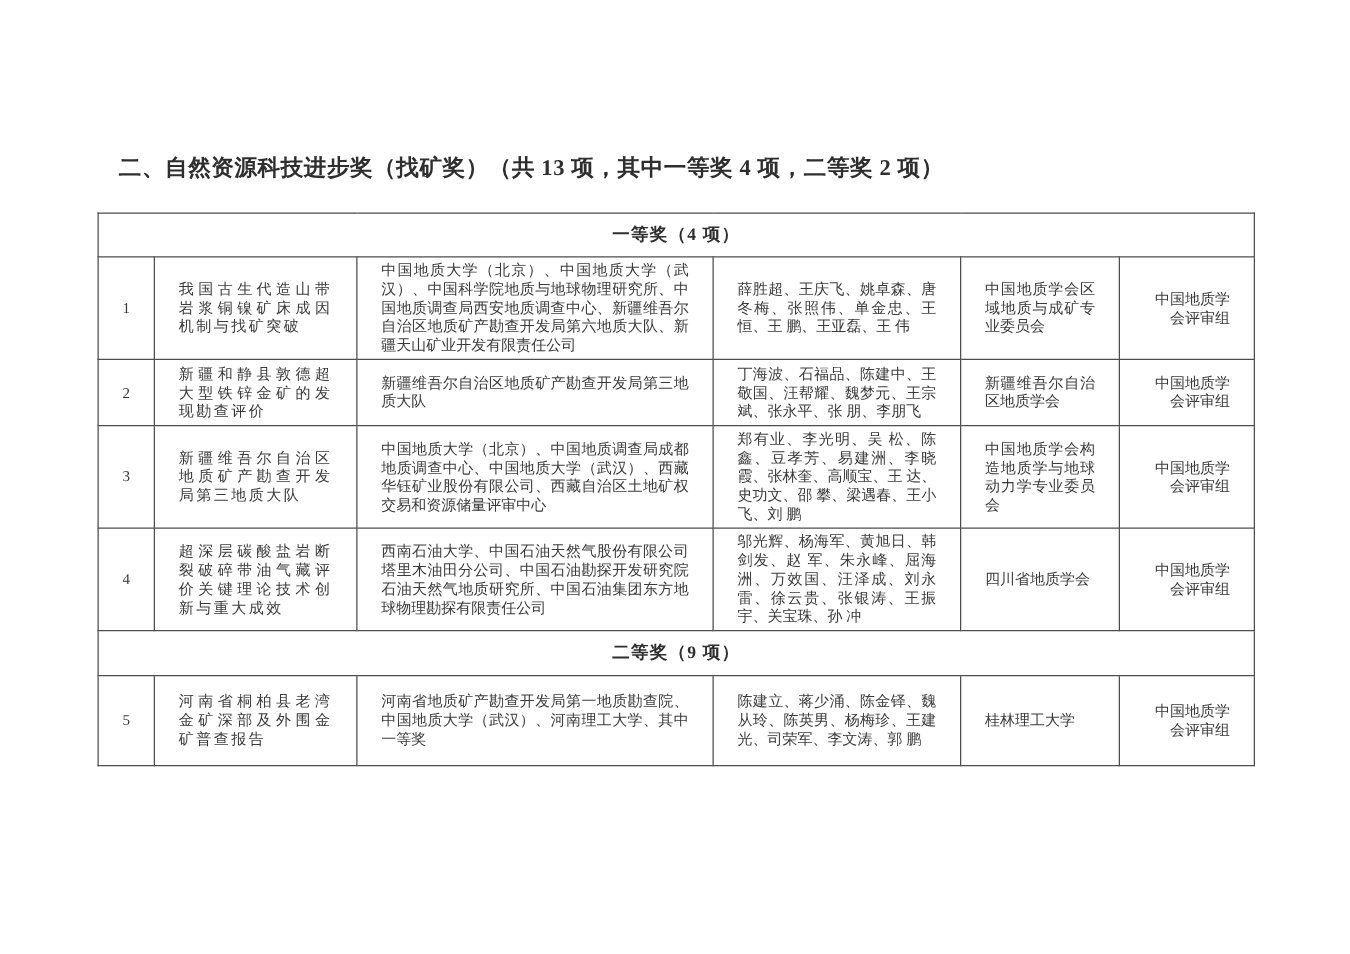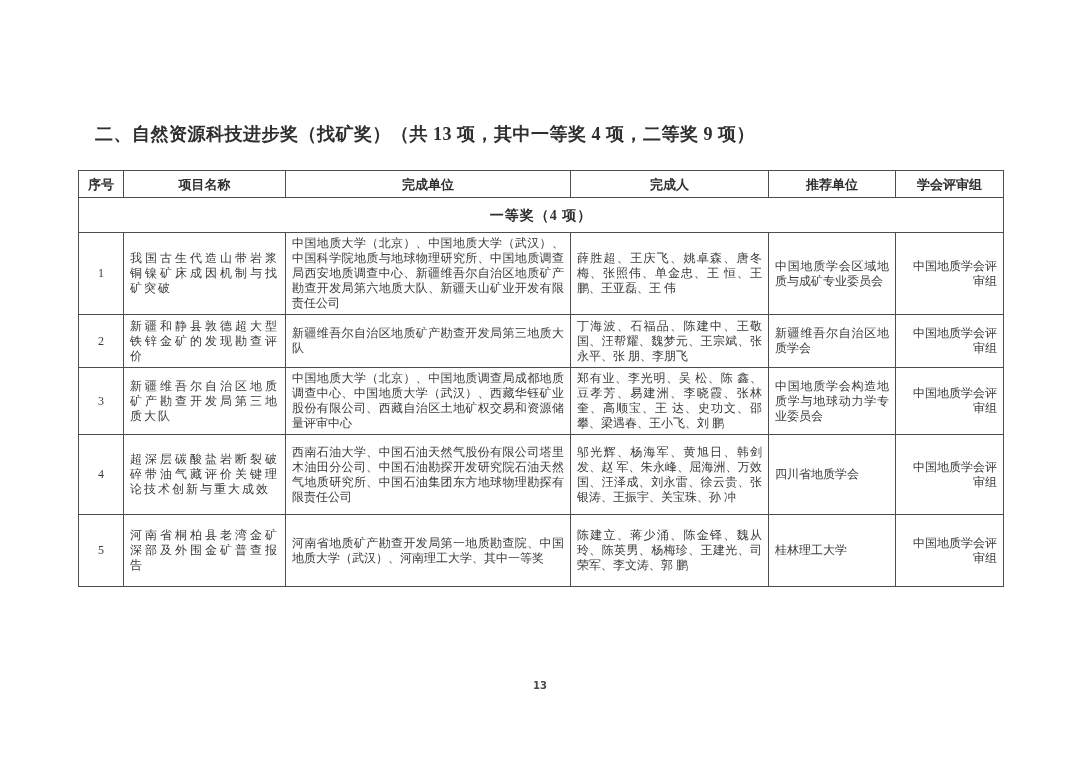--- a/index.html
+++ b/index.html
@@ -35,21 +35,21 @@
     left: 78px;
     top: 170px;
     width: 925px;
     border-collapse: collapse;
     table-layout: fixed;
   }
   .awards th, .awards td {
     border: 1px solid #4d4d4d;
     font-size: 12px;
     line-height: 15px;
-    padding: 3px 6px;
+    padding: 3px 19px;
     vertical-align: middle;
     color: #3a3a3a;
     overflow: hidden;
   }
   .awards th {
     font-size: 13px;
     font-weight: bold;
     text-align: center;
     padding: 4px 2px;
     color: #2f2f2f;
@@ -84,41 +84,33 @@
     font-weight: bold;
     color: #4a4a4a;
     font-family: "DejaVu Sans", sans-serif;
   }
 </style>
 </head>
 <body>
 
 <div class="page">
 
-  <div class="doc-title">二、自然资源科技进步奖（找矿奖）（共 13 项，其中一等奖 4 项，二等奖 9 项）</div>
+  <div class="doc-title">二、自然资源科技进步奖（找矿奖）（共 13 项，其中一等奖 4 项，二等奖 2 项）</div>
 
   <table class="awards">
     <colgroup>
       <col style="width:45px">
       <col style="width:162px">
       <col style="width:285px">
       <col style="width:198px">
       <col style="width:127px">
       <col style="width:108px">
     </colgroup>
 
     <tbody>
-        <tr style="height:27px">
-      <th>序号</th>
-      <th>项目名称</th>
-      <th>完成单位</th>
-      <th>完成人</th>
-      <th>推荐单位</th>
-      <th>学会评审组</th>
-    </tr>
 
     <tr class="section-row" style="height:35px">
       <td colspan="6">一等奖（4 项）</td>
     </tr>
 
     <tr style="height:80px">
       <td class="cell-num">1</td>
       <td class="just cell-project">我国古生代造山带岩浆铜镍矿床成因机制与找矿突破</td>
       <td class="just">中国地质大学（北京）、中国地质大学（武汉）、中国科学院地质与地球物理研究所、中国地质调查局西安地质调查中心、新疆维吾尔自治区地质矿产勘查开发局第六地质大队、新疆天山矿业开发有限责任公司</td>
       <td class="just">薛胜超、王庆飞、姚卓森、唐冬梅、张照伟、单金忠、王 恒、王 鹏、王亚磊、王 伟</td>
@@ -146,28 +138,30 @@
 
     <tr style="height:80px">
       <td class="cell-num">4</td>
       <td class="just cell-project">超深层碳酸盐岩断裂破碎带油气藏评价关键理论技术创新与重大成效</td>
       <td class="just">西南石油大学、中国石油天然气股份有限公司塔里木油田分公司、中国石油勘探开发研究院石油天然气地质研究所、中国石油集团东方地球物理勘探有限责任公司</td>
       <td class="just">邬光辉、杨海军、黄旭日、韩剑发、赵 军、朱永峰、屈海洲、万效国、汪泽成、刘永雷、徐云贵、张银涛、王振宇、关宝珠、孙 冲</td>
       <td class="just">四川省地质学会</td>
       <td class="cell-group">中国地质学会评审组</td>
     </tr>
 
+    <tr class="section-row" style="height:36px">
+      <td colspan="6">二等奖（9 项）</td>
+    </tr>
 
     <tr style="height:72px">
       <td class="cell-num">5</td>
       <td class="just cell-project">河南省桐柏县老湾金矿深部及外围金矿普查报告</td>
       <td class="just">河南省地质矿产勘查开发局第一地质勘查院、中国地质大学（武汉）、河南理工大学、其中一等奖</td>
       <td class="just">陈建立、蒋少涌、陈金铎、魏从玲、陈英男、杨梅珍、王建光、司荣军、李文涛、郭 鹏</td>
       <td class="just">桂林理工大学</td>
       <td class="cell-group">中国地质学会评审组</td>
     </tr>
 
   </tbody>
     </table>
 
-  <div class="page-number">13</div>
 
 </div>
 
 </body></html>

